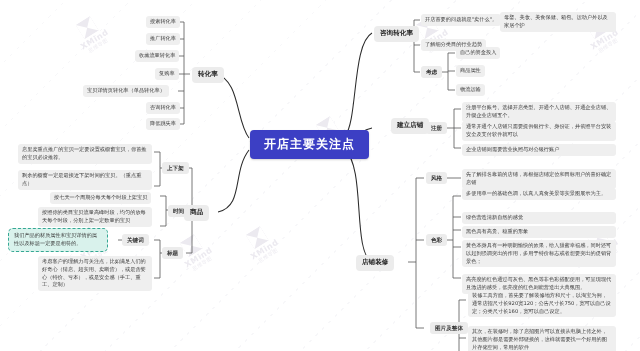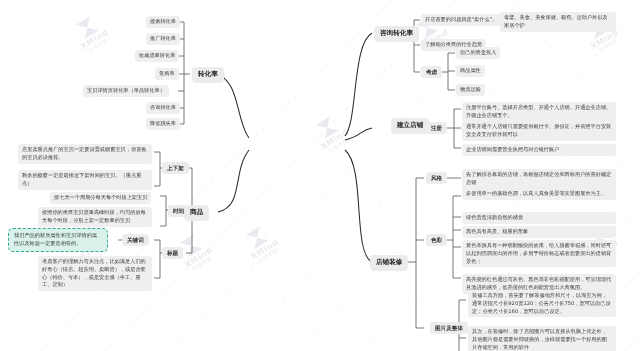--- a/index.html
+++ b/index.html
@@ -206,37 +206,38 @@
       <path d="M166,168 H160 M160,152 V186 M160,152 H154 M160,186 H154"></path>
 
       <path d="M172,210 H166 M166,196 V226 M166,196 H160 M166,226 H160"></path>
 
       <path d="M166,253 H160 M160,240 V278 M160,240 H154 M160,278 H154"></path>
 
       <path d="M126,240 H118"></path>
     </g>
   </svg>
 
+  <div class="root" style="left:250px;top:130px;">开店主要关注点</div>
 
   <div class="node lvl1" style="left:374px;top:26px;">咨询转化率</div>
   <div class="node leafline" style="left:421px;top:14px;">开店首要的问题就是"卖什么"。</div>
   <div class="node para" style="left:500px;top:12px;width:116px;">母婴、美妆、美食保健、箱包、运动户外以及家居个护</div>
   <div class="node leafline" style="left:421px;top:39px;">了解细分类目的行业趋势</div>
   <div class="node lvl2" style="left:421px;top:66px;">考虑</div>
   <div class="node leafline" style="left:456px;top:47px;">自己的资金投入</div>
   <div class="node leafline" style="left:456px;top:65px;">商品属性</div>
   <div class="node leafline" style="left:456px;top:84px;">物流运输</div>
 
   <div class="node lvl1" style="left:374px;top:118px;margin-left:17px;">建立店铺</div>
   <div class="node lvl2" style="left:426px;top:122px;">注册</div>
   <div class="node para" style="left:462px;top:102px;width:154px;">注册平台账号、选择开店类型、开通个人店铺、开通企业店铺、升级企业店铺五个。</div>
   <div class="node para" style="left:462px;top:121px;width:154px;">通常开通个人店铺只需要提供银行卡、身份证，并依照平台安装安全及支付软件就可以</div>
   <div class="node para" style="left:462px;top:144px;width:154px;">企业店铺则需要营业执照与对公银行账户</div>
 
-  <div class="node lvl1" style="left:370px;top:255px;">店铺装修</div>
+  <div class="node lvl1" style="left:356px;top:255px;">店铺装修</div>
 
   <div class="node lvl2" style="left:426px;top:172px;">风格</div>
   <div class="node para" style="left:462px;top:169px;width:154px;">先了解排名靠前的店铺，再根据店铺定位和目标用户的喜好确定店铺</div>
 
   <div class="node lvl2" style="left:426px;top:234px;">色彩</div>
   <div class="node para" style="left:462px;top:188px;width:154px;">多使用单一的基础色调，以真人真食美景等实景图展示为主。</div>
   <div class="node para leafline" style="left:462px;top:212px;width:154px;">绿色营造清新自然的感觉</div>
   <div class="node para leafline" style="left:462px;top:226px;width:154px;">黑色具有高贵、稳重的形象</div>
   <div class="node para" style="left:462px;top:240px;width:154px;">黄色本身具有一种明朗愉快的效果，给人甜蜜幸福感，同时还可以起到强调突出的作用，多用于特价标志或者想要突出的促销背景色；</div>
   <div class="node para" style="left:462px;top:274px;width:154px;">高亮度的红色通过与灰色、黑色等非色彩搭配使用，可呈现现代且激进的感受，低亮度的红色则能营造出大典氛围。</div>

